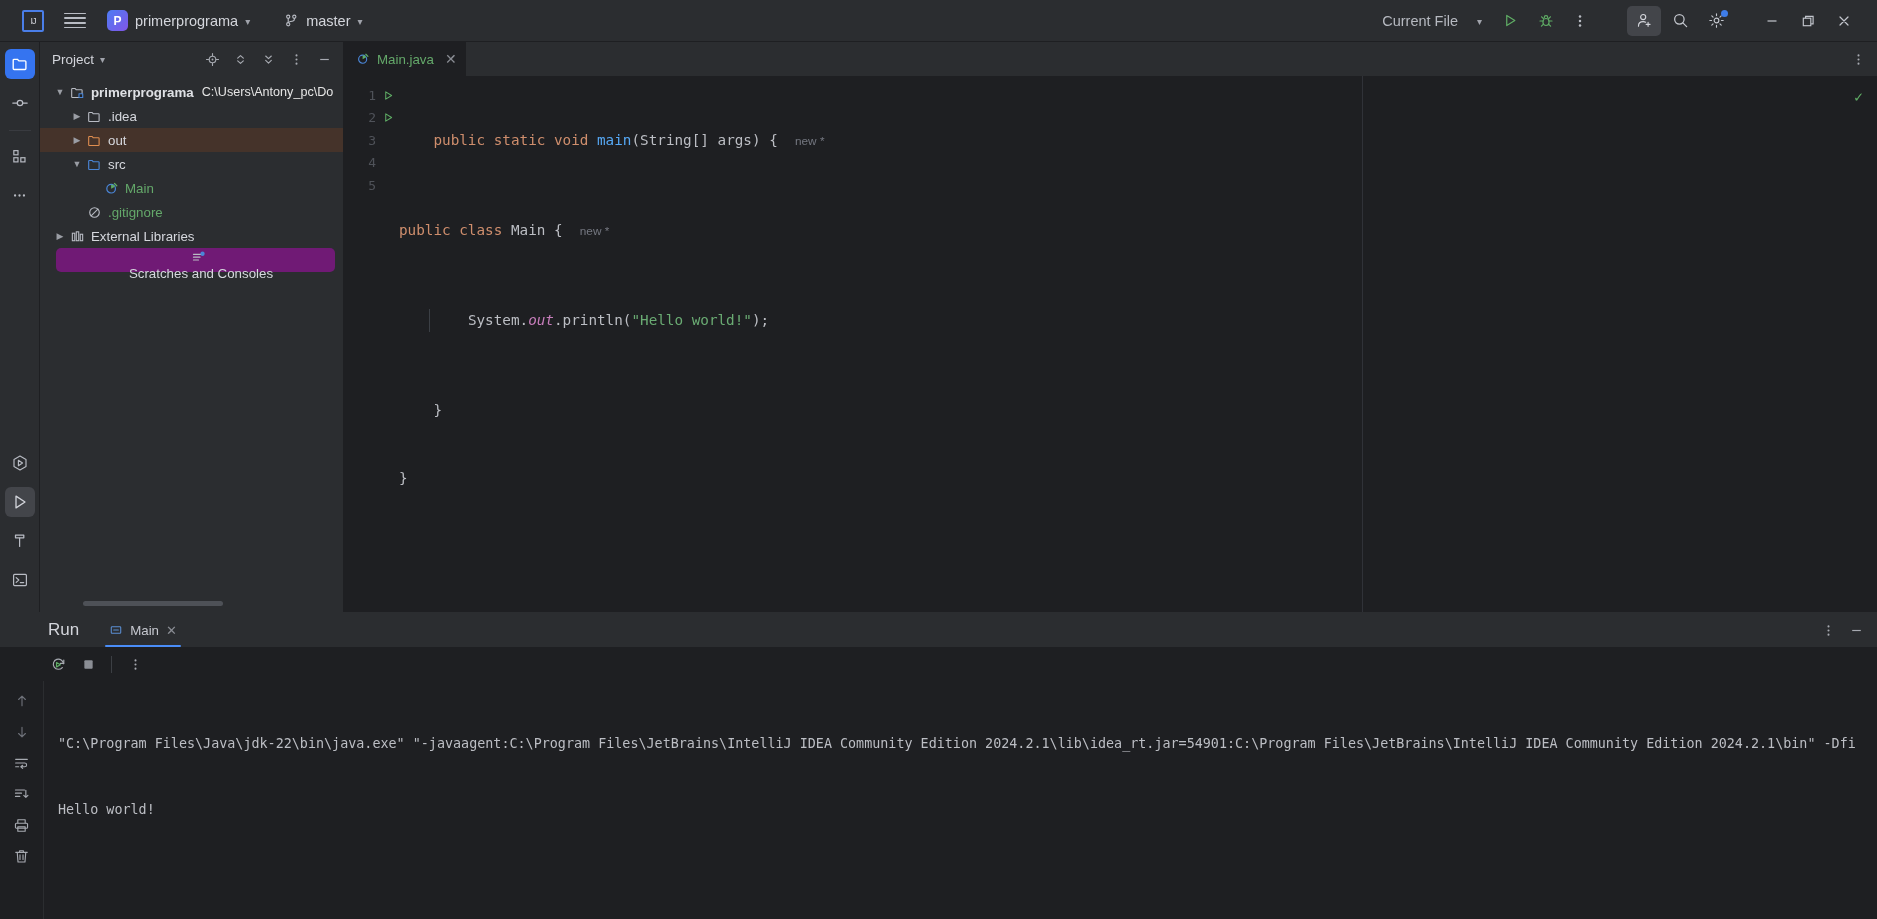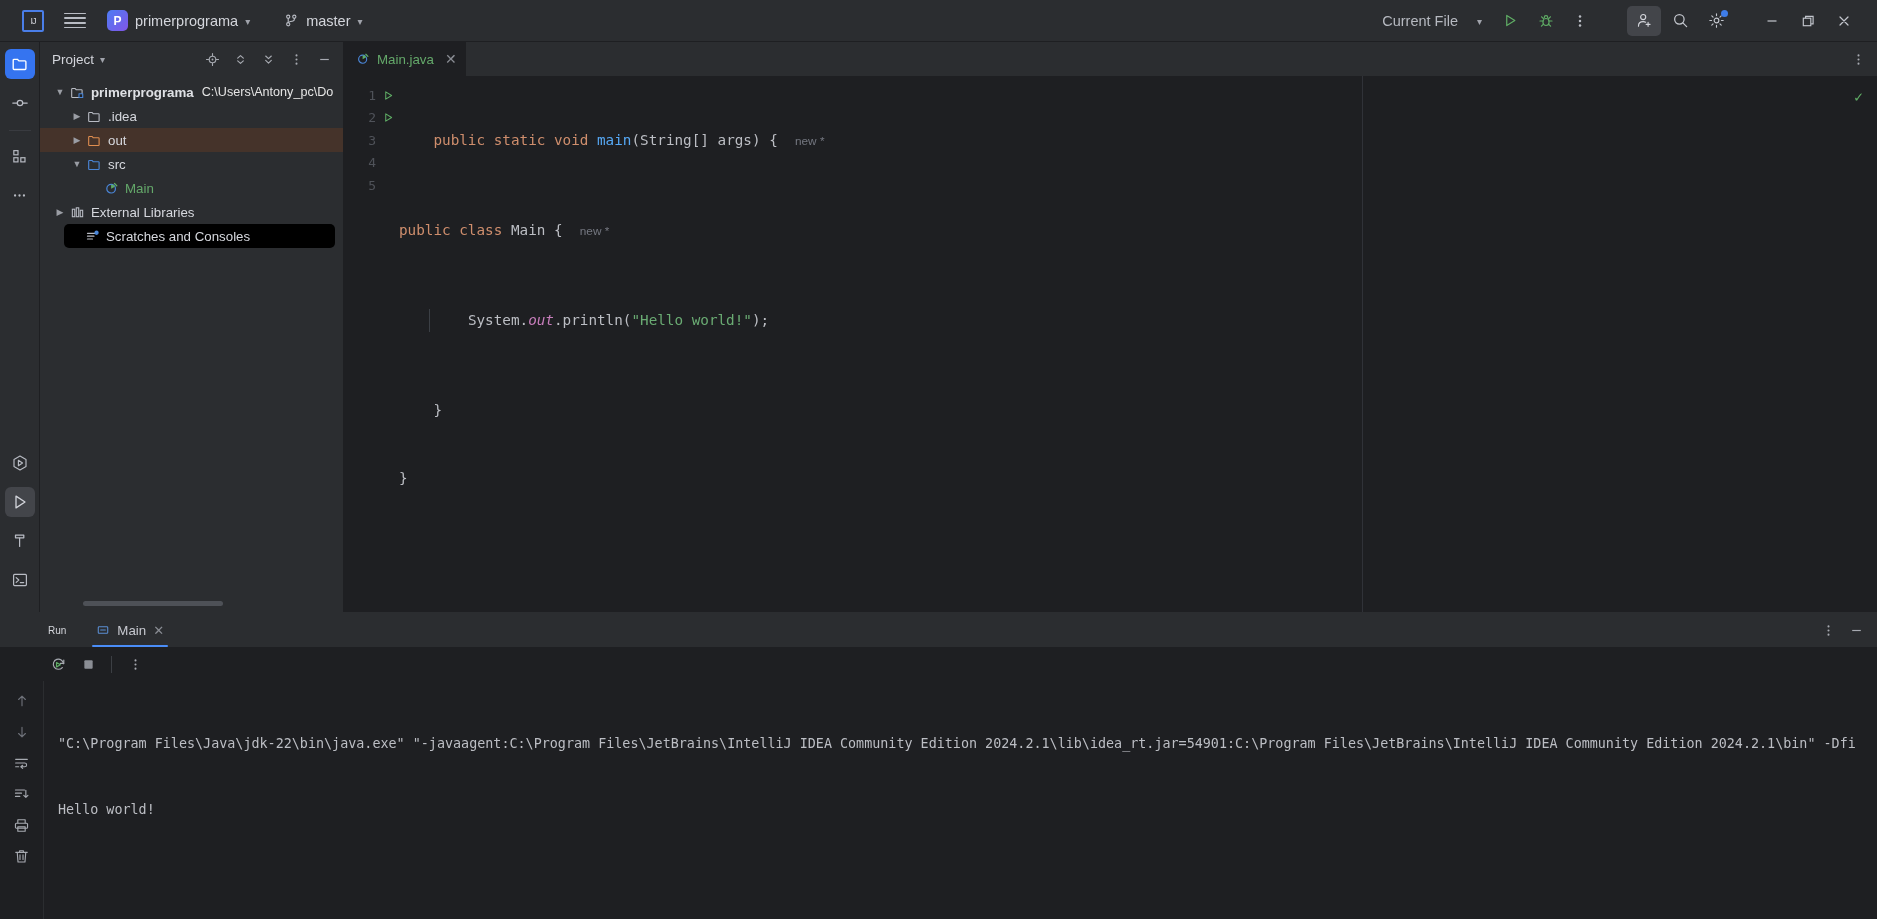--- a/index.html
+++ b/index.html
@@ -74,21 +74,21 @@
   .tw-title { font-size: 13.5px; color:#d3d5db; }
   .tw-head .chev { margin-left: 6px; }
   .tw-actions { margin-left:auto; display:flex; align-items:center; gap:2px; }
   .tw-act { width:26px; height:26px; display:flex; align-items:center; justify-content:center; border-radius:5px; color:#a7aab1;}
   .tree { flex:1 1 auto; overflow:hidden; padding-top: 4px; position: relative; }
   .row {
     height: 24px; display:flex; align-items:center; font-size:13.3px; color:#d6d8de;
     padding-right: 8px; white-space: nowrap; position: relative;
   }
   .row.sel-out { background:#45332a; }
-  .row.sel-blue { background:#000000; margin: 0 8px 0 24px; border-radius: 5px; }
+  .row.sel-blue { background:#701a75; margin: 0 8px 0 16px; border-radius: 5px; flex-direction: column; }
   .arrow { width:16px; flex:0 0 16px; display:flex; align-items:center; justify-content:center; color:#9a9da4; font-size:9px;}
   .ic { width:18px; flex:0 0 18px; display:flex; align-items:center; justify-content:center; margin-right:5px;}
   .lbl-green { color:#64a86a; }
   .lbl-white { color:#dfe1e5; font-weight: 600;}
   .path-hint { color:#e5e5e5; font-size: 12.6px; margin-left: 8px; }
   .tw-scroll { position:absolute; left: 43px; bottom: 6px; width: 140px; height: 5px; background:#4e5157; border-radius:3px;}
 
   
   .editorcol { flex: 1 1 auto; display:flex; flex-direction:column; min-width:0; background:#1e1f22;}
   .tabbar { height:34px; flex:0 0 34px; background:#2b2d30; display:flex; align-items:flex-start; position:relative;}
@@ -112,21 +112,21 @@
   .str { color:#6aab73; }
   .fld { color:#c77dbb; font-style:italic; }
   .inlay { color:#747780; font-size:11.8px; font-family:"Liberation Sans", sans-serif; }
   .indent-guide { position:absolute; left:0; top:0; width:1px; height:22.5px; background:#3b3f45;}
   .codeline-rt { position:absolute; top:0; bottom:0; width:1px; background:#303238; }
   .insp-ok { position:absolute; top:10px; right:14px; color:#5fad65; font-size:15px; }
 
   
   .runpanel { height: 307px; flex:0 0 307px; background:#1e1f22; display:flex; flex-direction:column; border-top:1px solid #2b2d30;}
   .run-head { height:34px; flex:0 0 34px; display:flex; align-items:center; padding-left:48px; background:#2b2d30; position:relative;}
-  .run-title { font-size:10px; color:#d3d5db; margin-right: 26px;}
+  .run-title { font-size:17px; color:#d3d5db; margin-right: 26px;}
   .run-tab { height:34px; display:flex; align-items:center; gap:7px; font-size:13.3px; color:#c7c9d0; position:relative; padding: 0 4px;}
   .run-tab .und { position:absolute; left:0; right:0; bottom:0; height:2.5px; background:#4a8df8; border-radius:2px;}
   .run-head-right { margin-left:auto; display:flex; align-items:center; gap:2px; padding-right:8px;}
   .run-toolbar { height:34px; flex:0 0 34px; display:flex; align-items:center; padding-left:44px; gap:2px; background:#1e1f22;}
   .rt-btn { width:28px; height:28px; display:flex; align-items:center; justify-content:center; border-radius:5px; color:#a7aab1;}
   .vdiv { width:1px; height:17px; background:#3c3f44; margin:0 7px;}
   .console-area { flex:1 1 auto; display:flex; min-height:0;}
   .console-rail { width:44px; flex:0 0 44px; display:flex; flex-direction:column; align-items:center; padding-top:6px; gap:3px; background:#1e1f22; border-right:1px solid #2b2d30;}
   .cr-btn { width:28px; height:28px; display:flex; align-items:center; justify-content:center; border-radius:5px; color:#7e818a;}
   .cr-btn.lit { color:#a7aab1; }
@@ -403,20 +403,29 @@
           <span class="ic">
             <svg width="15" height="15" viewBox="0 0 16 16" fill="none">
               <circle cx="7.6" cy="8.2" r="4.6" stroke="#4a86d8" stroke-width="1.3"></circle>
               <path d="M7.6 8.2 7.6 3.6a4.6 4.6 0 0 1 4.1 2.5z" fill="#5fad65"></path>
               <path d="M11.2 2.6 13.6 5" stroke="#5fad65" stroke-width="1.4" stroke-linecap="round"></path>
             </svg>
           </span>
           <span class="lbl-green">Main</span>
         </div>
 
+        <div class="row" style="padding-left:45px;">
+          <span class="ic">
+            <svg width="15" height="15" viewBox="0 0 16 16" fill="none" stroke="#b9bcc4" stroke-width="1.2">
+              <circle cx="8" cy="8" r="5.1"></circle>
+                <path d="M4.4 11.6 11.6 4.4" stroke-linecap="round"></path>
+            </svg>
+          </span>
+          <span class="lbl-green">.gitignore</span>
+        </div>
 
 
         <div class="row" style="padding-left:12px;">
           <span class="arrow">▶</span>
           <span class="ic">
             <svg width="15" height="15" viewBox="0 0 16 16" fill="none" stroke="#b9bcc4" stroke-width="1.15">
               <rect x="2.5" y="4.5" width="2.6" height="8"></rect>
                 <rect x="6.7" y="3" width="2.6" height="9.5"></rect>
               <rect x="10.9" y="5.6" width="2.6" height="6.9"></rect>
             </svg>

